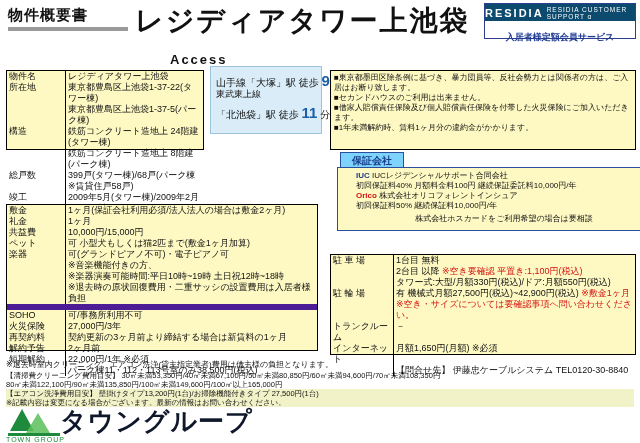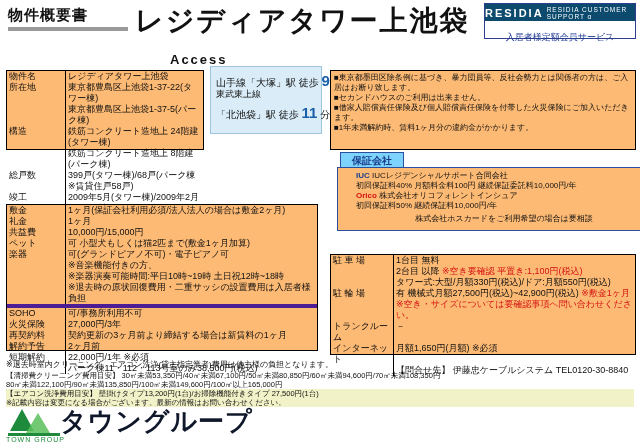--- a/index.html
+++ b/index.html
@@ -27,38 +27,38 @@
   .logo-box{
     position:absolute;right:4px;top:3px;width:150px;height:34px;
     border:1px solid #2c3e8f;background:#fff;
   }
   .logo-top{
     height:17px;background:#0c4a6e;color:#fff;font-size:9px;
     display:flex;align-items:center;justify-content:center;letter-spacing:1px;
   }
   .logo-top .brand{font-size:11px;font-weight:bold;letter-spacing:2px;margin-right:3px;}
   .logo-bot{
-    height:32px;color:#1f3a93;font-size:9px;font-weight:normal;
+    height:32px;color:#1f3a93;font-size:9px;font-weight:bold;
     display:flex;align-items:center;justify-content:center;
   }
 
   
-  .box{position:absolute;border:1px solid #000;background:#fdba74;}
+  .box{position:absolute;border:1px solid #000;background:#fef9c3;}
   .boxlabel{
     position:absolute;background:#fff;border:1px solid #000;
     font-size:10px;font-weight:bold;text-align:center;
     line-height:14px;height:14px;margin-top:20px;
   }
 
   
   table.t{border-collapse:collapse;width:100%;font-size:9px;}
   table.t td{vertical-align:top;padding:0 2px;line-height:11px;}
 
   .k{width:54px;border-right:1px solid #000;}
-  .sep{border-bottom:4px solid #4c1d95;margin-left:8px;}
+  .sep{border-bottom:6px solid #4c1d95;margin-left:8px;}
 
   
   .access-title{position:absolute;left:170px;top:52px;font-size:13px;font-weight:bold;letter-spacing:2px;}
   .access-box{
     position:absolute;left:210px;top:66px;width:110px;height:66px;
     background:#d9ecf7;border:1px solid #9bc4dd;
   }
   .acc-line{position:absolute;font-size:10px;white-space:nowrap;}
   .acc-num{font-size:15px;font-weight:bold;color:#1a5fa8;}
   .acc-sub{position:absolute;font-size:9px;}

